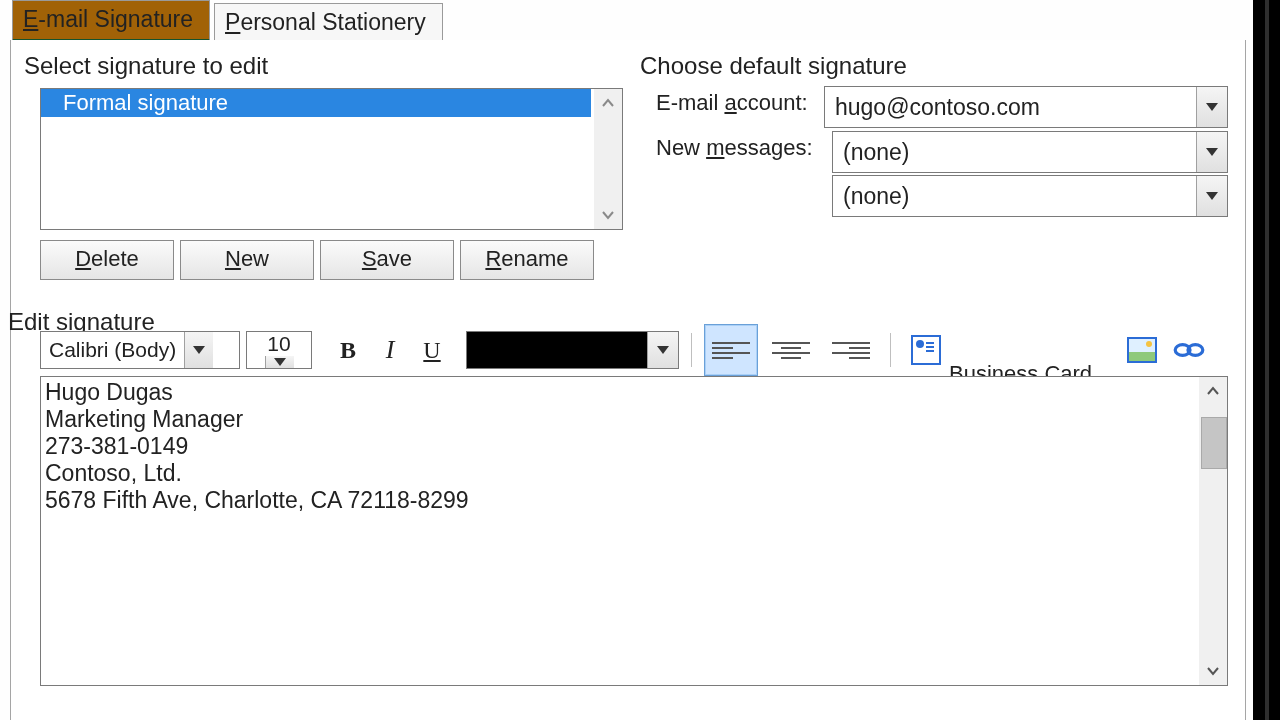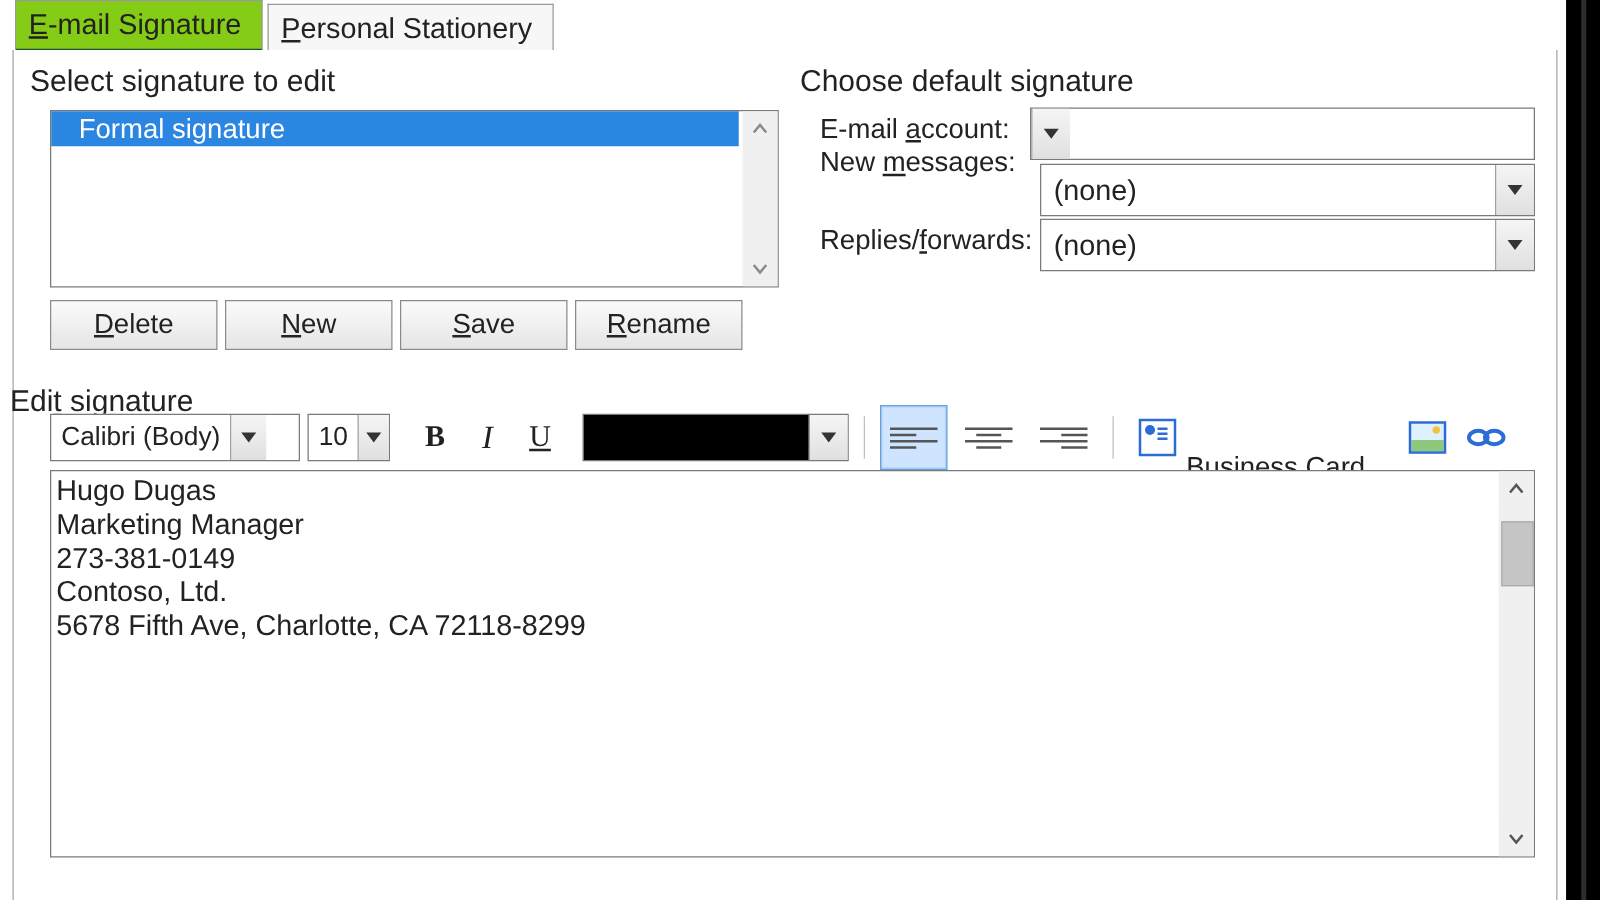--- a/index.html
+++ b/index.html
@@ -51,21 +51,21 @@
   .tab {
     border: 1px solid #9a9a9a;
     border-bottom: none;
     padding: 4px 16px 6px 10px;
     background: #f7f7f7;
     font-size: 23px;
     line-height: 28px;
     margin-right: 4px;
   }
   .tab.active {
-    background: #84cc16;
+    background: #a16207;
     border-bottom: 3px solid #14532d;
   }
   .tab .ul { text-decoration: underline; }
   .tab-underline {
     position: absolute;
     left: 10px;
     right: 13px;
     top: 40px;
     height: 1px;
     background: #9a9a9a;
@@ -222,21 +222,21 @@
     font-size: 21px;
   }
   .tb-combo .drop {
     width: 28px;
     height: 100%;
     border-left: 1px solid #a0a0a0;
     background: linear-gradient(#f5f5f5,#e0e0e0);
     display: flex; align-items:center; justify-content:center;
   }
   .font-combo { width: 198px; }
-  .size-combo { width: 64px; }
+  .size-combo { width: 64px; flex-direction: column; }
   .tb-btn {
     width: 34px; height: 36px;
     border: 1px solid transparent;
     display: flex; align-items:center; justify-content:center;
     font-family: "Times New Roman", serif;
     font-size: 24px;
     font-weight: bold;
     cursor: default;
   }
   .tb-btn.italic { font-style: italic; font-weight: normal; font-size:26px;}
@@ -396,38 +396,36 @@
     <div class="win-btn"><span class="ul">S</span>ave</div>
     <div class="win-btn"><span class="ul">R</span>ename</div>
   </div>
 
   <div class="section-title lbl-default">Choose default signature</div>
 
   <div class="field" style="top:90px;">
     <span class="field-label">E-mail <span class="ul">a</span>ccount:</span>
   </div>
   <div class="combo" style="top:86px;">
+    <div class="combo-text">hugo@contoso.com</div>
     <div class="combo-btn">
         <div class="chev-down"></div>
       </div>
   </div>
 
-  <div class="field" style="top:117px;">
+  <div class="field" style="top:135px;">
     <span class="field-label">New <span class="ul">m</span>essages:</span>
   </div>
   <div class="combo" style="top:131px; left:832px; width:394px;">
     <div class="combo-text">(none)</div>
     <div class="combo-btn">
         <div class="chev-down"></div>
       </div>
   </div>
 
-  <div class="field" style="top:179px;">
-    <span class="field-label">Replies/<span class="ul">f</span>orwards:</span>
-  </div>
   <div class="combo" style="top:175px; left:832px; width:394px;">
     <div class="combo-text">(none)</div>
     <div class="combo-btn">
         <div class="chev-down"></div>
       </div>
   </div>
 
   <div class="section-title lbl-edit">Edi<span style="text-decoration:underline">t</span> signature</div>
 
   <div class="toolbar">

